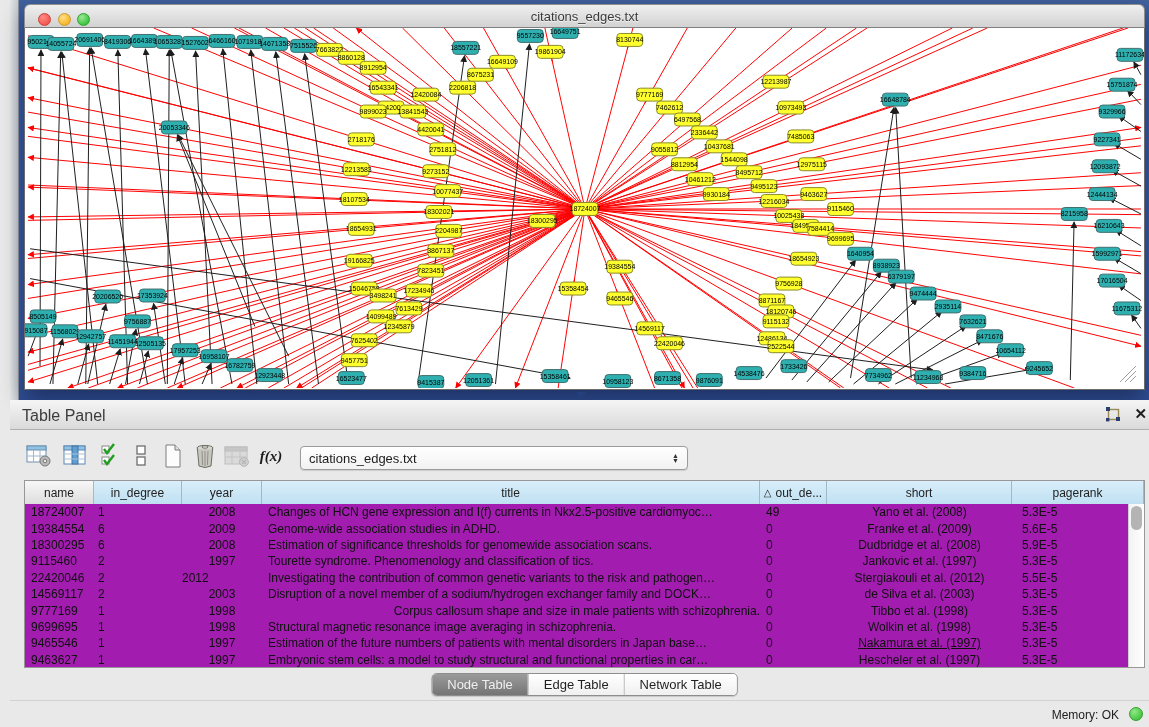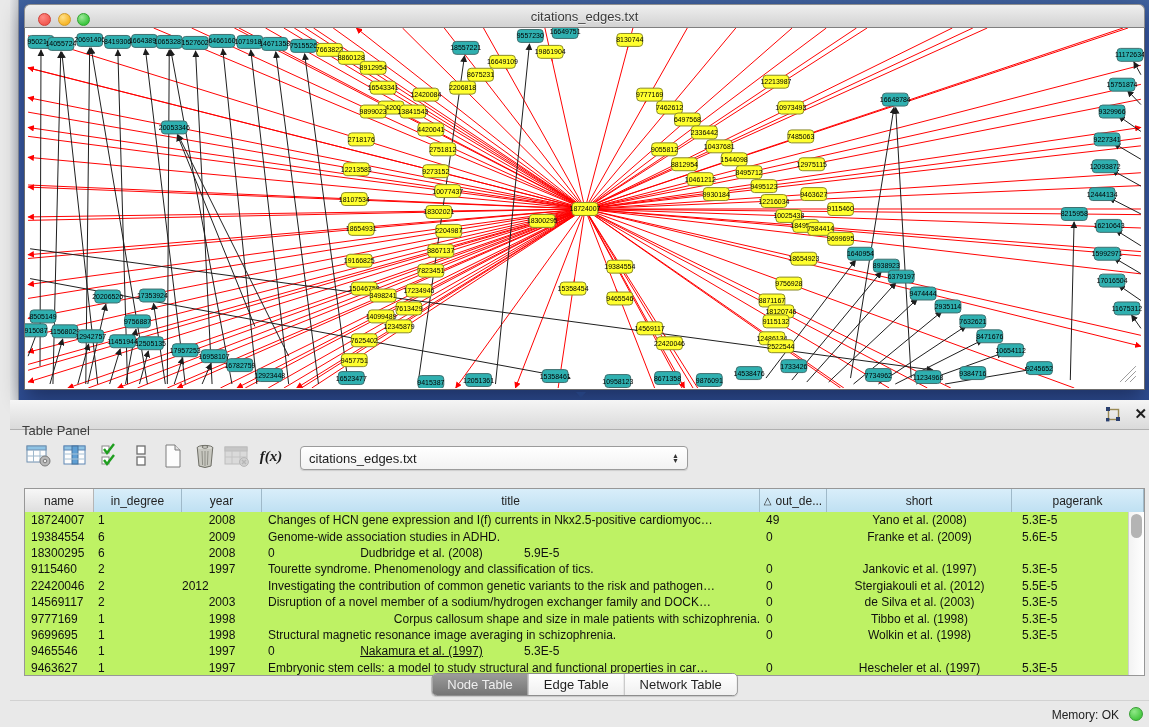--- a/index.html
+++ b/index.html
@@ -32,35 +32,35 @@
   #graph-svg text { font-family:"Liberation Sans",sans-serif; font-size:7px; fill:#000; }
 
   
   #splitter-grip { position:absolute; left:566px; top:392px; width:0; height:0;
     border-left:5px solid transparent; border-right:5px solid transparent; border-top:6px solid #24407c; }
 
   
   #table-panel { position:absolute; left:0; top:400px; width:1149px; height:327px; background:#e9e9e9; }
   #panel-header { position:absolute; left:0; top:0; width:100%; height:30px;
     background:linear-gradient(180deg,#f5f5f5,#dadada); border-bottom:1px solid #b0b0b0; }
-  #panel-title { position:absolute; left:12px; top:23px; font-size:13px; color:#3c3c3c; }
+  #panel-title { position:absolute; left:12px; top:7px; font-size:16px; color:#3c3c3c; }
   #float-icon { position:absolute; right:38px; top:7px; width:16px; height:16px; cursor:pointer; }
   #close-x { position:absolute; right:12px; top:5px; font-size:15px; font-weight:bold; color:#1e1e1e; cursor:pointer; }
 
   #toolbar { position:absolute; left:0; top:34px; width:100%; height:46px; }
   .tbtn { position:absolute; top:6px; width:30px; height:32px; display:flex; align-items:center; justify-content:center;
     border-radius:4px; cursor:pointer; }
   #fx-btn { font-family:"Liberation Serif",serif; font-style:italic; font-weight:bold; font-size:15px; color:#1a1a1a; }
   #table-select { position:absolute; left:290px; top:12px; width:388px; height:24px; background:linear-gradient(180deg,#ffffff,#f2f2f2);
     border:1px solid #9b9b9b; border-radius:4px; font-size:13px; color:#1c1c1c; display:flex; align-items:center;
     padding:0 8px; cursor:pointer; box-shadow:0 1px 1px rgba(0,0,0,.12); }
   #table-select .val { flex:1; }
   #table-select .updn { display:flex; flex-direction:column; line-height:5px; font-size:7px; color:#333; }
 
-  #table-wrap { position:absolute; left:14px; top:88px; width:1121px; height:188px; background:#bef264;
+  #table-wrap { position:absolute; left:14px; top:80px; width:1121px; height:188px; background:#a21caf;
     border:1px solid #979797; overflow:hidden; }
   #thead { position:absolute; left:0; top:0; width:100%; height:23px; display:flex;
     background:linear-gradient(180deg,#d9eefa,#bfe0f2); border-bottom:1px solid #8ea6b5; }
   .th { height:23px; display:flex; align-items:center; justify-content:center; font-size:12px; color:#222;
     border-right:1px solid #9fb9c9; background:linear-gradient(180deg,#d9eefa,#bfe0f2); cursor:pointer; }
   .th.gray { background:linear-gradient(180deg,#f7f7f7,#dedede); border-right:1px solid #b5b5b5; }
   .th .sortg { font-size:10px; margin-right:4px; color:#222; }
   #tbody { position:absolute; left:0; top:23px; width:1105px; }
   .tr { display:flex; height:16.4px; align-items:center; cursor:default; }
   .td { font-size:12px; color:#101010; white-space:nowrap; overflow:hidden; text-overflow:clip; height:16px; line-height:16px; }
@@ -991,20 +991,21 @@
             <div class="td" style="width: 80px; text-align: center; padding-left: 0px;">2009</div>
             <div class="td" style="width: 498px; text-align: left; padding-left: 6px;">Genome-wide association studies in ADHD.</div>
             <div class="td" style="width: 67px; text-align: left; padding-left: 6px;">0</div>
             <div class="td" style="width: 185px; text-align: center; padding-left: 0px;">Franke et al. (2009)</div>
             <div class="td" style="width: 106px; text-align: left; padding-left: 10px;">5.6E-5</div>
           </div>
           <div class="tr">
             <div class="td" style="width: 69px; text-align: left; padding-left: 6px;">18300295</div>
             <div class="td" style="width: 88px; text-align: left; padding-left: 4px;">6</div>
             <div class="td" style="width: 80px; text-align: center; padding-left: 0px;">2008</div>
+            <div class="td" style="width: 498px; text-align: left; padding-left: 6px;">Estimation of significance thresholds for genomewide association scans.</div>
             <div class="td" style="width: 67px; text-align: left; padding-left: 6px;">0</div>
             <div class="td" style="width: 185px; text-align: center; padding-left: 0px;">Dudbridge et al. (2008)</div>
             <div class="td" style="width: 106px; text-align: left; padding-left: 10px;">5.9E-5</div>
           </div>
           <div class="tr">
             <div class="td" style="width: 69px; text-align: left; padding-left: 6px;">9115460</div>
             <div class="td" style="width: 88px; text-align: left; padding-left: 4px;">2</div>
             <div class="td" style="width: 80px; text-align: center; padding-left: 0px;">1997</div>
             <div class="td" style="width: 498px; text-align: left; padding-left: 6px;">Tourette syndrome. Phenomenology and classification of tics.</div>
             <div class="td" style="width: 67px; text-align: left; padding-left: 6px;">0</div>
@@ -1044,20 +1045,21 @@
             <div class="td" style="width: 80px; text-align: center; padding-left: 0px;">1998</div>
             <div class="td" style="width: 498px; text-align: left; padding-left: 6px;">Structural magnetic resonance image averaging in schizophrenia.</div>
             <div class="td" style="width: 67px; text-align: left; padding-left: 6px;">0</div>
             <div class="td" style="width: 185px; text-align: center; padding-left: 0px;">Wolkin et al. (1998)</div>
             <div class="td" style="width: 106px; text-align: left; padding-left: 10px;">5.3E-5</div>
           </div>
           <div class="tr">
             <div class="td" style="width: 69px; text-align: left; padding-left: 6px;">9465546</div>
             <div class="td" style="width: 88px; text-align: left; padding-left: 4px;">1</div>
             <div class="td" style="width: 80px; text-align: center; padding-left: 0px;">1997</div>
+            <div class="td" style="width: 498px; text-align: left; padding-left: 6px;">Estimation of the future numbers of patients with mental disorders in Japan base…</div>
             <div class="td" style="width: 67px; text-align: left; padding-left: 6px;">0</div>
             <div class="td" style="width: 185px; text-align: center; padding-left: 0px; text-decoration: underline;">Nakamura et al. (1997)</div>
             <div class="td" style="width: 106px; text-align: left; padding-left: 10px;">5.3E-5</div>
           </div>
           <div class="tr">
             <div class="td" style="width: 69px; text-align: left; padding-left: 6px;">9463627</div>
             <div class="td" style="width: 88px; text-align: left; padding-left: 4px;">1</div>
             <div class="td" style="width: 80px; text-align: center; padding-left: 0px;">1997</div>
             <div class="td" style="width: 498px; text-align: left; padding-left: 6px;">Embryonic stem cells: a model to study structural and functional properties in car…</div>
             <div class="td" style="width: 67px; text-align: left; padding-left: 6px;">0</div>

